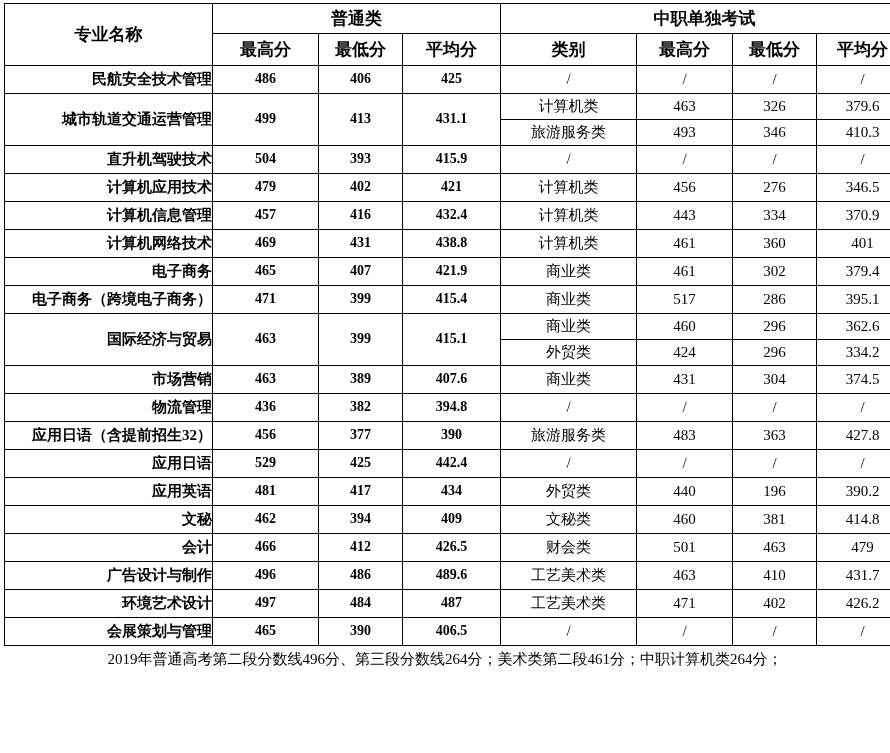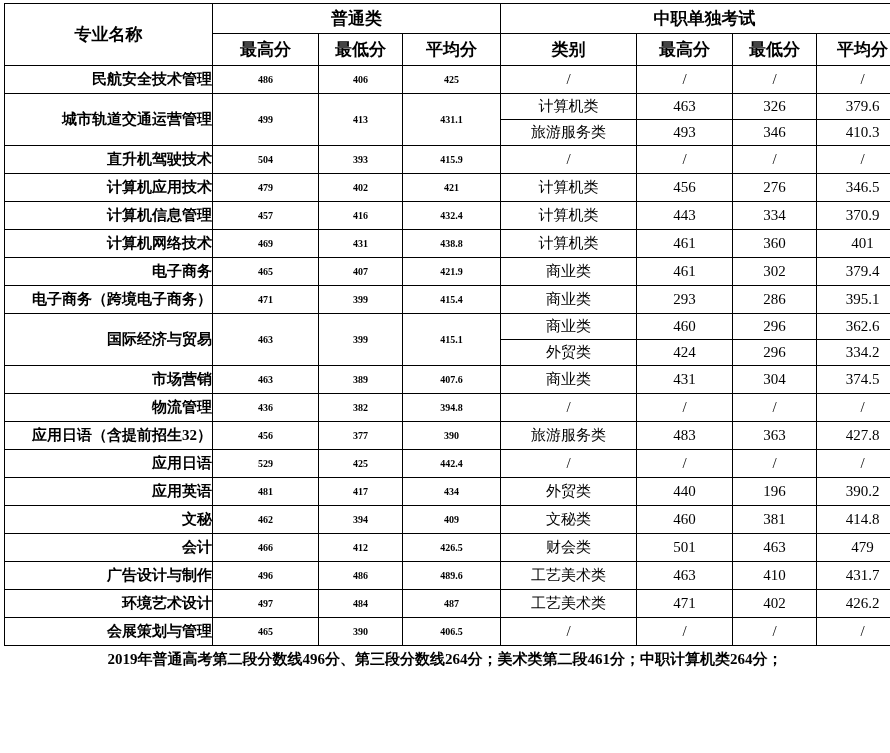--- a/index.html
+++ b/index.html
@@ -40,34 +40,34 @@
   .hdr-major { height: 30px; }
   .hdr-minor { height: 32px; }
   td.major {
     text-align: right;
     padding-left: 6px;
     font-weight: bold;
     font-size: 15px;
   }
   td.num {
     font-weight: bold;
-    font-size: 10px;
+    font-size: 14px;
   }
   td.cat {
     font-size: 15px;
   }
   td.vz {
     font-size: 15px;
   }
   .row-h { height: 28px; }
   .row-h2 { height: 26px; }
   .footer {
     margin-top: 3px;
     font-size: 15px;
-    font-weight: bold;
+    font-weight: normal;
     line-height: 1.45;
     text-align: center;
     letter-spacing: 0px;
   }
   .footer .l2 { text-align: center; }
   col.c0 { width: 208px; }
   col.c1 { width: 106px; }
   col.c2 { width: 84px; }
   col.c3 { width: 98px; }
   col.c4 { width: 136px; }
@@ -182,21 +182,21 @@
           <td class="vz">461</td>
           <td class="vz">302</td>
           <td class="vz">379.4</td>
         </tr>
         <tr class="row-h">
           <td class="major" rowspan="1">电子商务（跨境电子商务）</td>
           <td class="num" rowspan="1">471</td>
           <td class="num" rowspan="1">399</td>
           <td class="num" rowspan="1">415.4</td>
           <td class="cat">商业类</td>
-          <td class="vz">293</td>
+          <td class="vz">517</td>
           <td class="vz">286</td>
           <td class="vz">395.1</td>
         </tr>
         <tr class="row-h2">
           <td class="major" rowspan="2">国际经济与贸易</td>
           <td class="num" rowspan="2">463</td>
           <td class="num" rowspan="2">399</td>
           <td class="num" rowspan="2">415.1</td>
           <td class="cat">商业类</td>
           <td class="vz">460</td>

